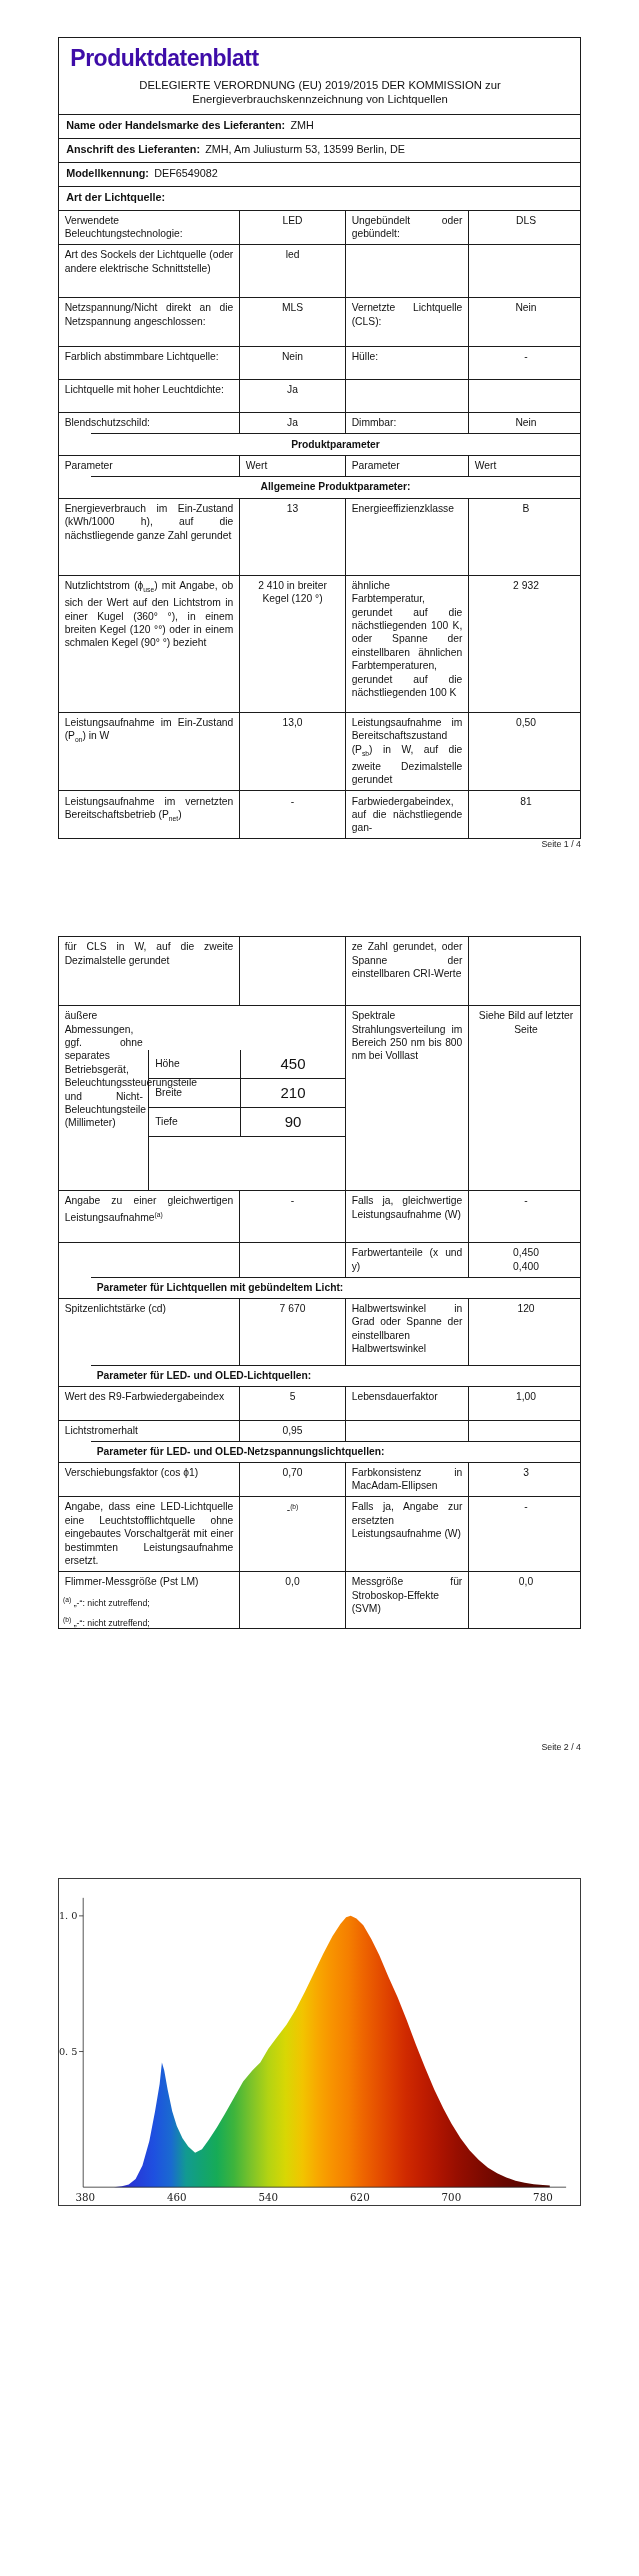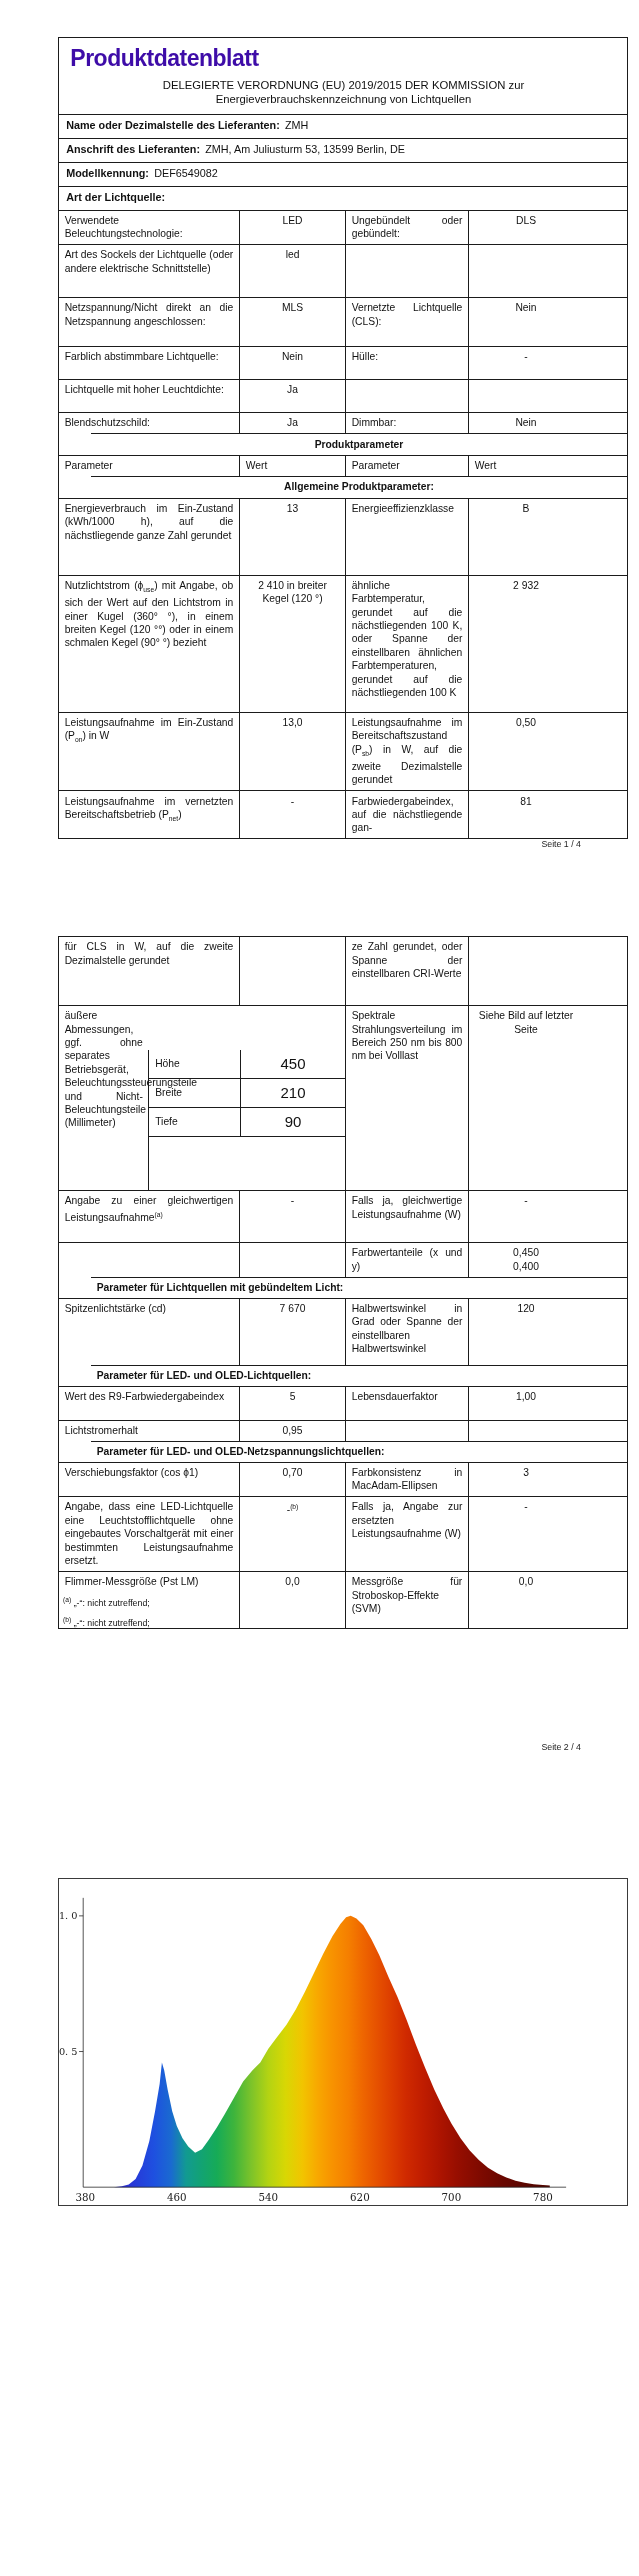--- a/index.html
+++ b/index.html
@@ -1,21 +1,21 @@
 <!DOCTYPE html>
 <html style="font-size:8.2px"><head>
 <meta charset="utf-8">
 <style>
   html,body{margin:0;padding:0;}
   body{
     width:639px;height:3615px;position:relative;background:#ffffff;
     font-family:"Liberation Sans",sans-serif;color:#111;
   }
   .pagebox{
-    position:absolute;left:58px;width:570px;background:#fff;
+    position:absolute;left:58px;width:523px;background:#fff;
     border:1px solid #1b1b1b;box-sizing:border-box;
   }
   
   .titleblock{padding:6.7px 10.3px 7.2px 11.3px;border-bottom:1px solid #1b1b1b;}
   .doc-title{font-size:23px;font-weight:bold;letter-spacing:-0.5px;margin:0;}
   .doc-subtitle{font-size:11.3px;line-height:14.4px;margin-top:6.2px;white-space:pre-line;text-align:center;}
   .info-row{border-bottom:1px solid #1b1b1b;box-sizing:border-box;height:24px;padding:4.6px 7.2px 0 7.2px;font-size:10.8px;}
   .info-row b{margin-right:5.2px;}
   .info-row:last-of-type{border-bottom:none;}
   
@@ -44,21 +44,21 @@
 </style>
 </head>
 <body>
 
 <div class="pagebox" id="p1box" style="top:37px;">
   <div class="titleblock">
     <h1 class="doc-title" style="color: rgb(62, 12, 168);">Produktdatenblatt</h1>
     <div class="doc-subtitle">DELEGIERTE VERORDNUNG (EU) 2019/2015 DER KOMMISSION zur
 Energieverbrauchskennzeichnung von Lichtquellen</div>
   </div>
-  <div class="info-row"><b>Name oder Dezimalstelle des Lieferanten:</b><span>ZMH</span></div>
+  <div class="info-row"><b>Name oder Handelsmarke des Lieferanten:</b><span>ZMH</span></div>
   <div class="info-row"><b>Anschrift des Lieferanten:</b><span>ZMH, Am Juliusturm 53, 13599 Berlin, DE</span></div>
   <div class="info-row"><b>Modellkennung:</b><span>DEF6549082</span></div>
   <div class="info-row"><b>Art der Lichtquelle:</b></div>
   <div class="ptable" id="p1table">
       <div class="trow" style="min-height: 33px; border-top: none;">
         <div class="cell lbl">Verwendete Beleuchtungstechnologie:</div>
         <div class="cell val">LED</div>
         <div class="cell lbl">Ungebündelt oder gebündelt:</div>
         <div class="cell val">DLS</div>
       </div>

